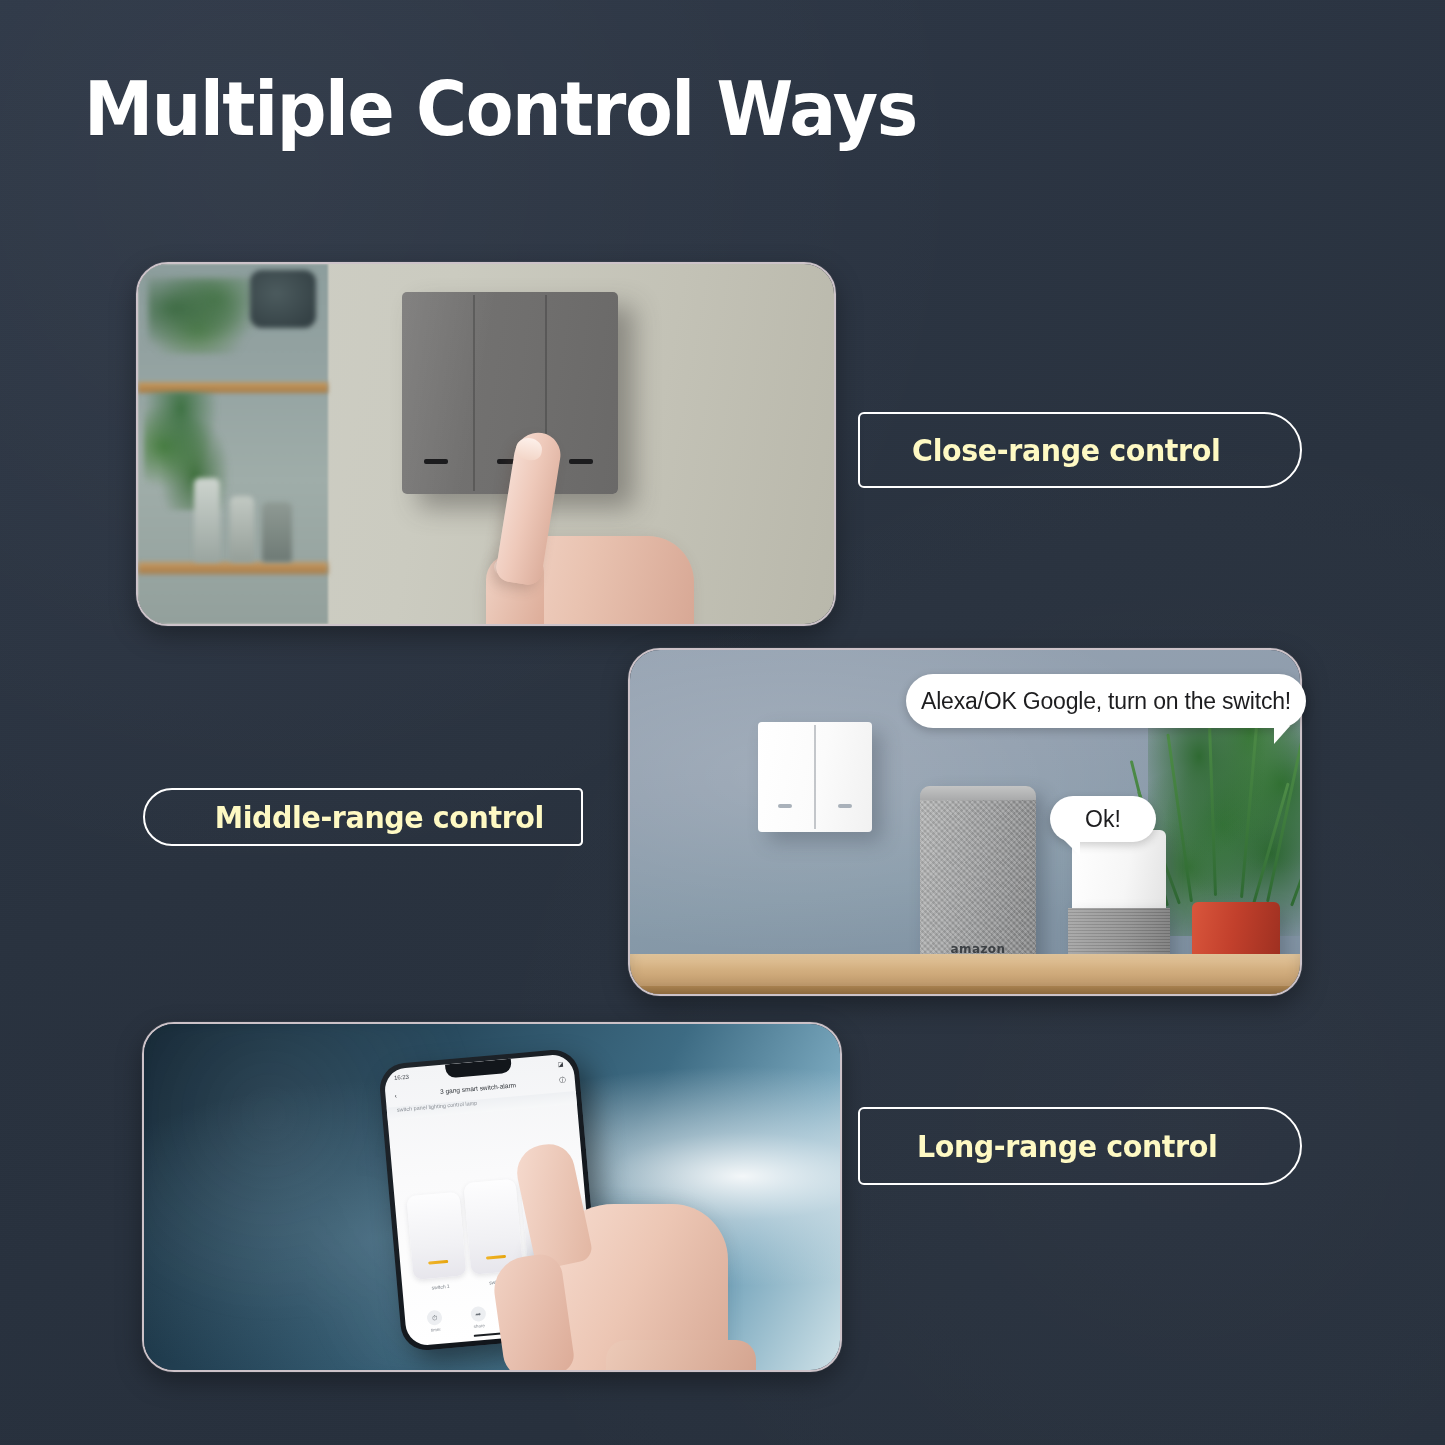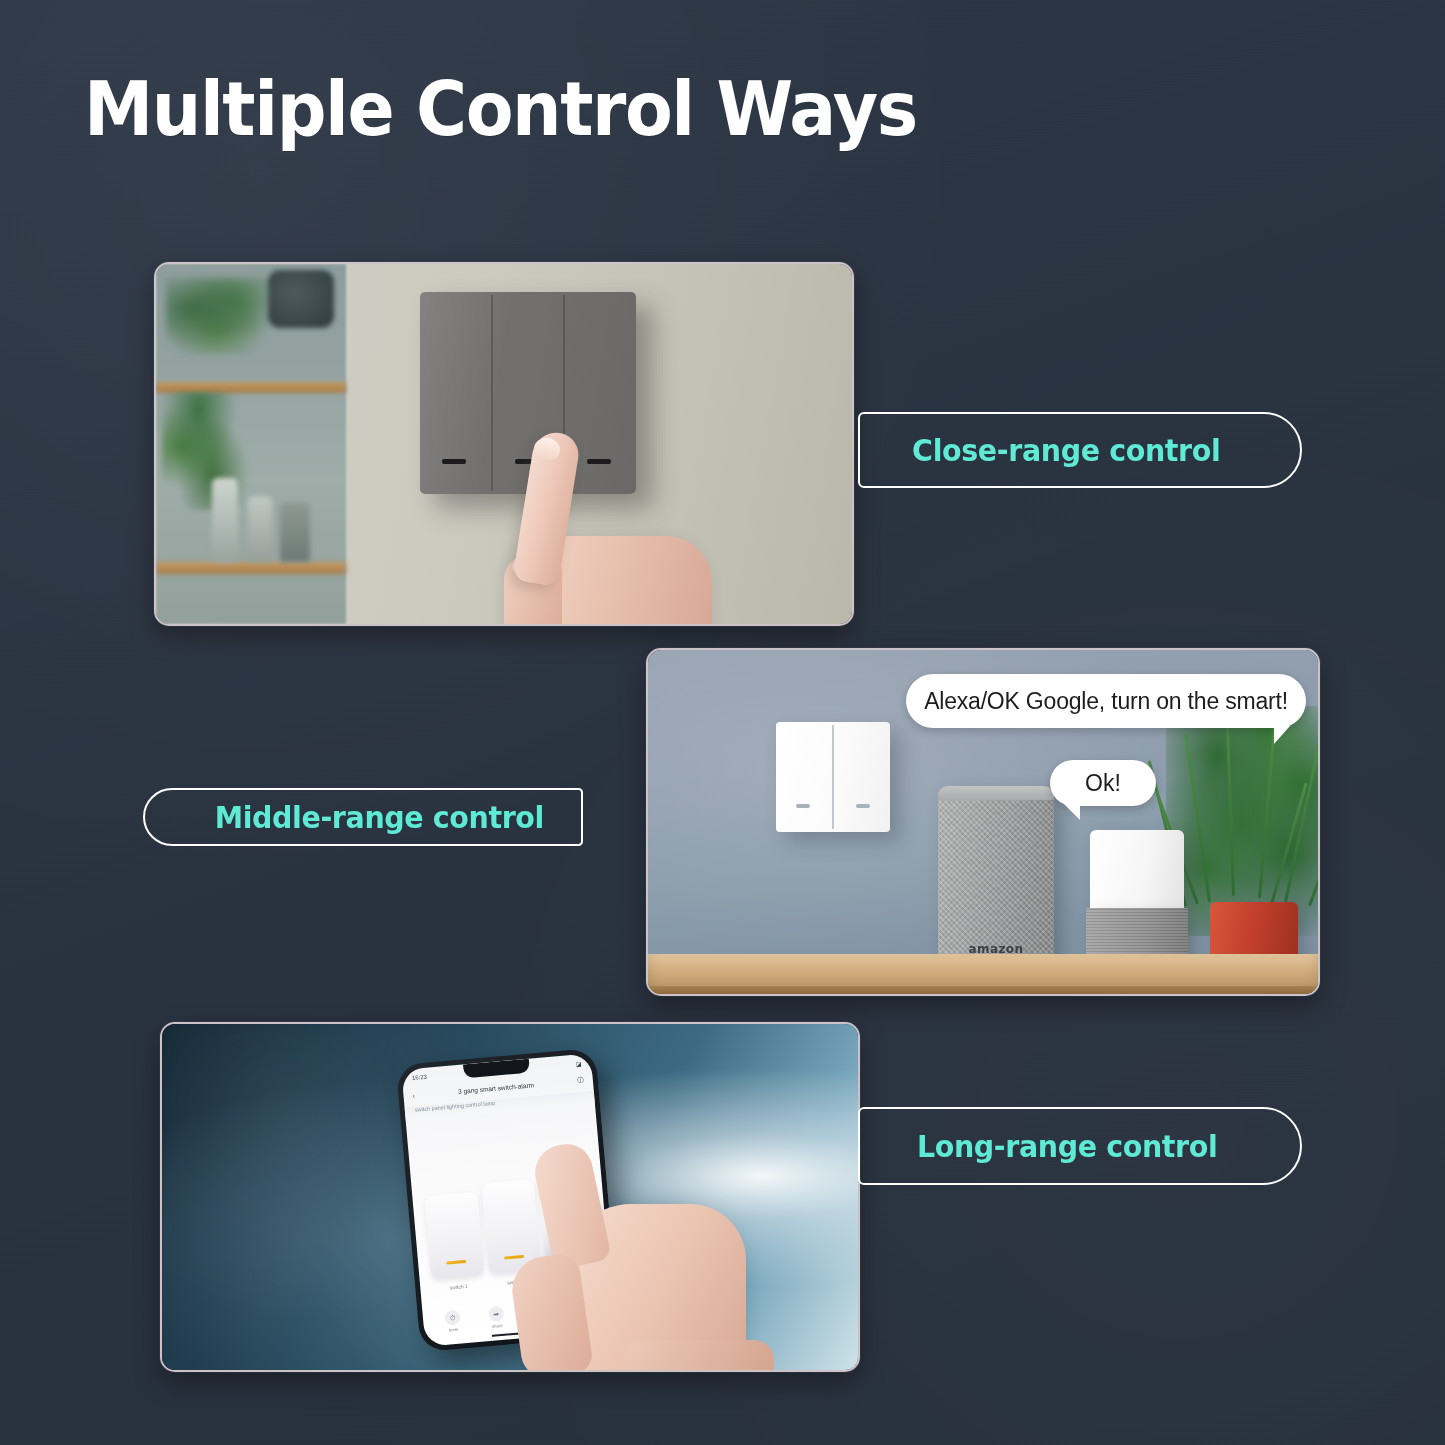--- a/index.html
+++ b/index.html
@@ -40,25 +40,24 @@
     line-height:1;
     font-family:"DejaVu Sans", sans-serif;
     transform:scaleX(0.94);
     transform-origin:left center;
     text-shadow:0 1px 0 rgba(0,0,0,.12);
   }
 
   
   .panel{
     position:absolute;
-    border-radius:15px;
+    border-radius:32px;
     overflow:hidden;
     border:2px solid rgba(233,220,225,.85);
     box-shadow:0 0 0 1px rgba(255,255,255,.05), 0 10px 26px rgba(0,0,0,.34);
-    margin-left:18px;
   }
   .panel .scene{ position:absolute; inset:0; overflow:hidden; }
 
   
   #panel-close{ left:136px; top:262px; width:700px; height:364px; }
   #p1-bg{
     position:absolute; inset:0;
     background:linear-gradient(100deg,#cfcfc6 0%, #cbcbc0 42%, #c3c2b6 72%, #b9b8ab 100%);
   }
   #p1-shelf-area{
@@ -260,21 +259,21 @@
     font-size:23px; letter-spacing:-.2px;
     z-index:6;
   }
   #bubble-alexa .bubble-tail{
     right:12px; bottom:-16px;
     border-left:16px solid #fff;
     border-bottom:18px solid transparent;
     border-right:4px solid transparent;
   }
   #bubble-ok{
-    left:1050px; top:760px;
+    left:1050px; top:796px;
     width:106px; height:46px;
     font-size:23px;
     z-index:6;
   }
   #bubble-ok .bubble-tail{
     left:10px; bottom:-14px;
     border-right:16px solid #fff;
     border-bottom:16px solid transparent;
     border-left:4px solid transparent;
   }
@@ -402,21 +401,21 @@
     position:absolute; left:90px; top:196px; width:150px; height:60px;
     border-radius:20px;
     background:linear-gradient(120deg,#eccab8,#d2a18c);
   }
 
   
   .pill{
     position:absolute;
     display:flex; align-items:center;
     border:2.5px solid #ffffff;
-    color:#5eead4;
+    color:#fef9c3;
     font-family:"DejaVu Sans", sans-serif;
     font-weight:bold;
     font-size:30px;
     letter-spacing:-.4px;
     z-index:7;
   }
   .pill span{ display:block; transform:scaleX(.95); transform-origin:center; }
   #pill-close{
     left:858px; top:412px; width:444px; height:76px;
     border-radius:6px 38px 38px 6px;
@@ -510,21 +509,21 @@
       <div id="p2-google-base"></div>
     </div>
 
     <div id="p2-shelf">
       <div id="p2-shelf-edge"></div>
     </div>
   </div>
 </div>
 
 <div class="bubble" id="bubble-alexa">
-  <span>Alexa/OK Google, turn on the smart!</span>
+  <span>Alexa/OK Google, turn on the switch!</span>
   <span class="bubble-tail"></span>
 </div>
 
 <div class="bubble" id="bubble-ok">
   <span>Ok!</span>
   <span class="bubble-tail"></span>
 </div>
 
 <div class="pill" id="pill-middle">
   <span>Middle-range control</span>

